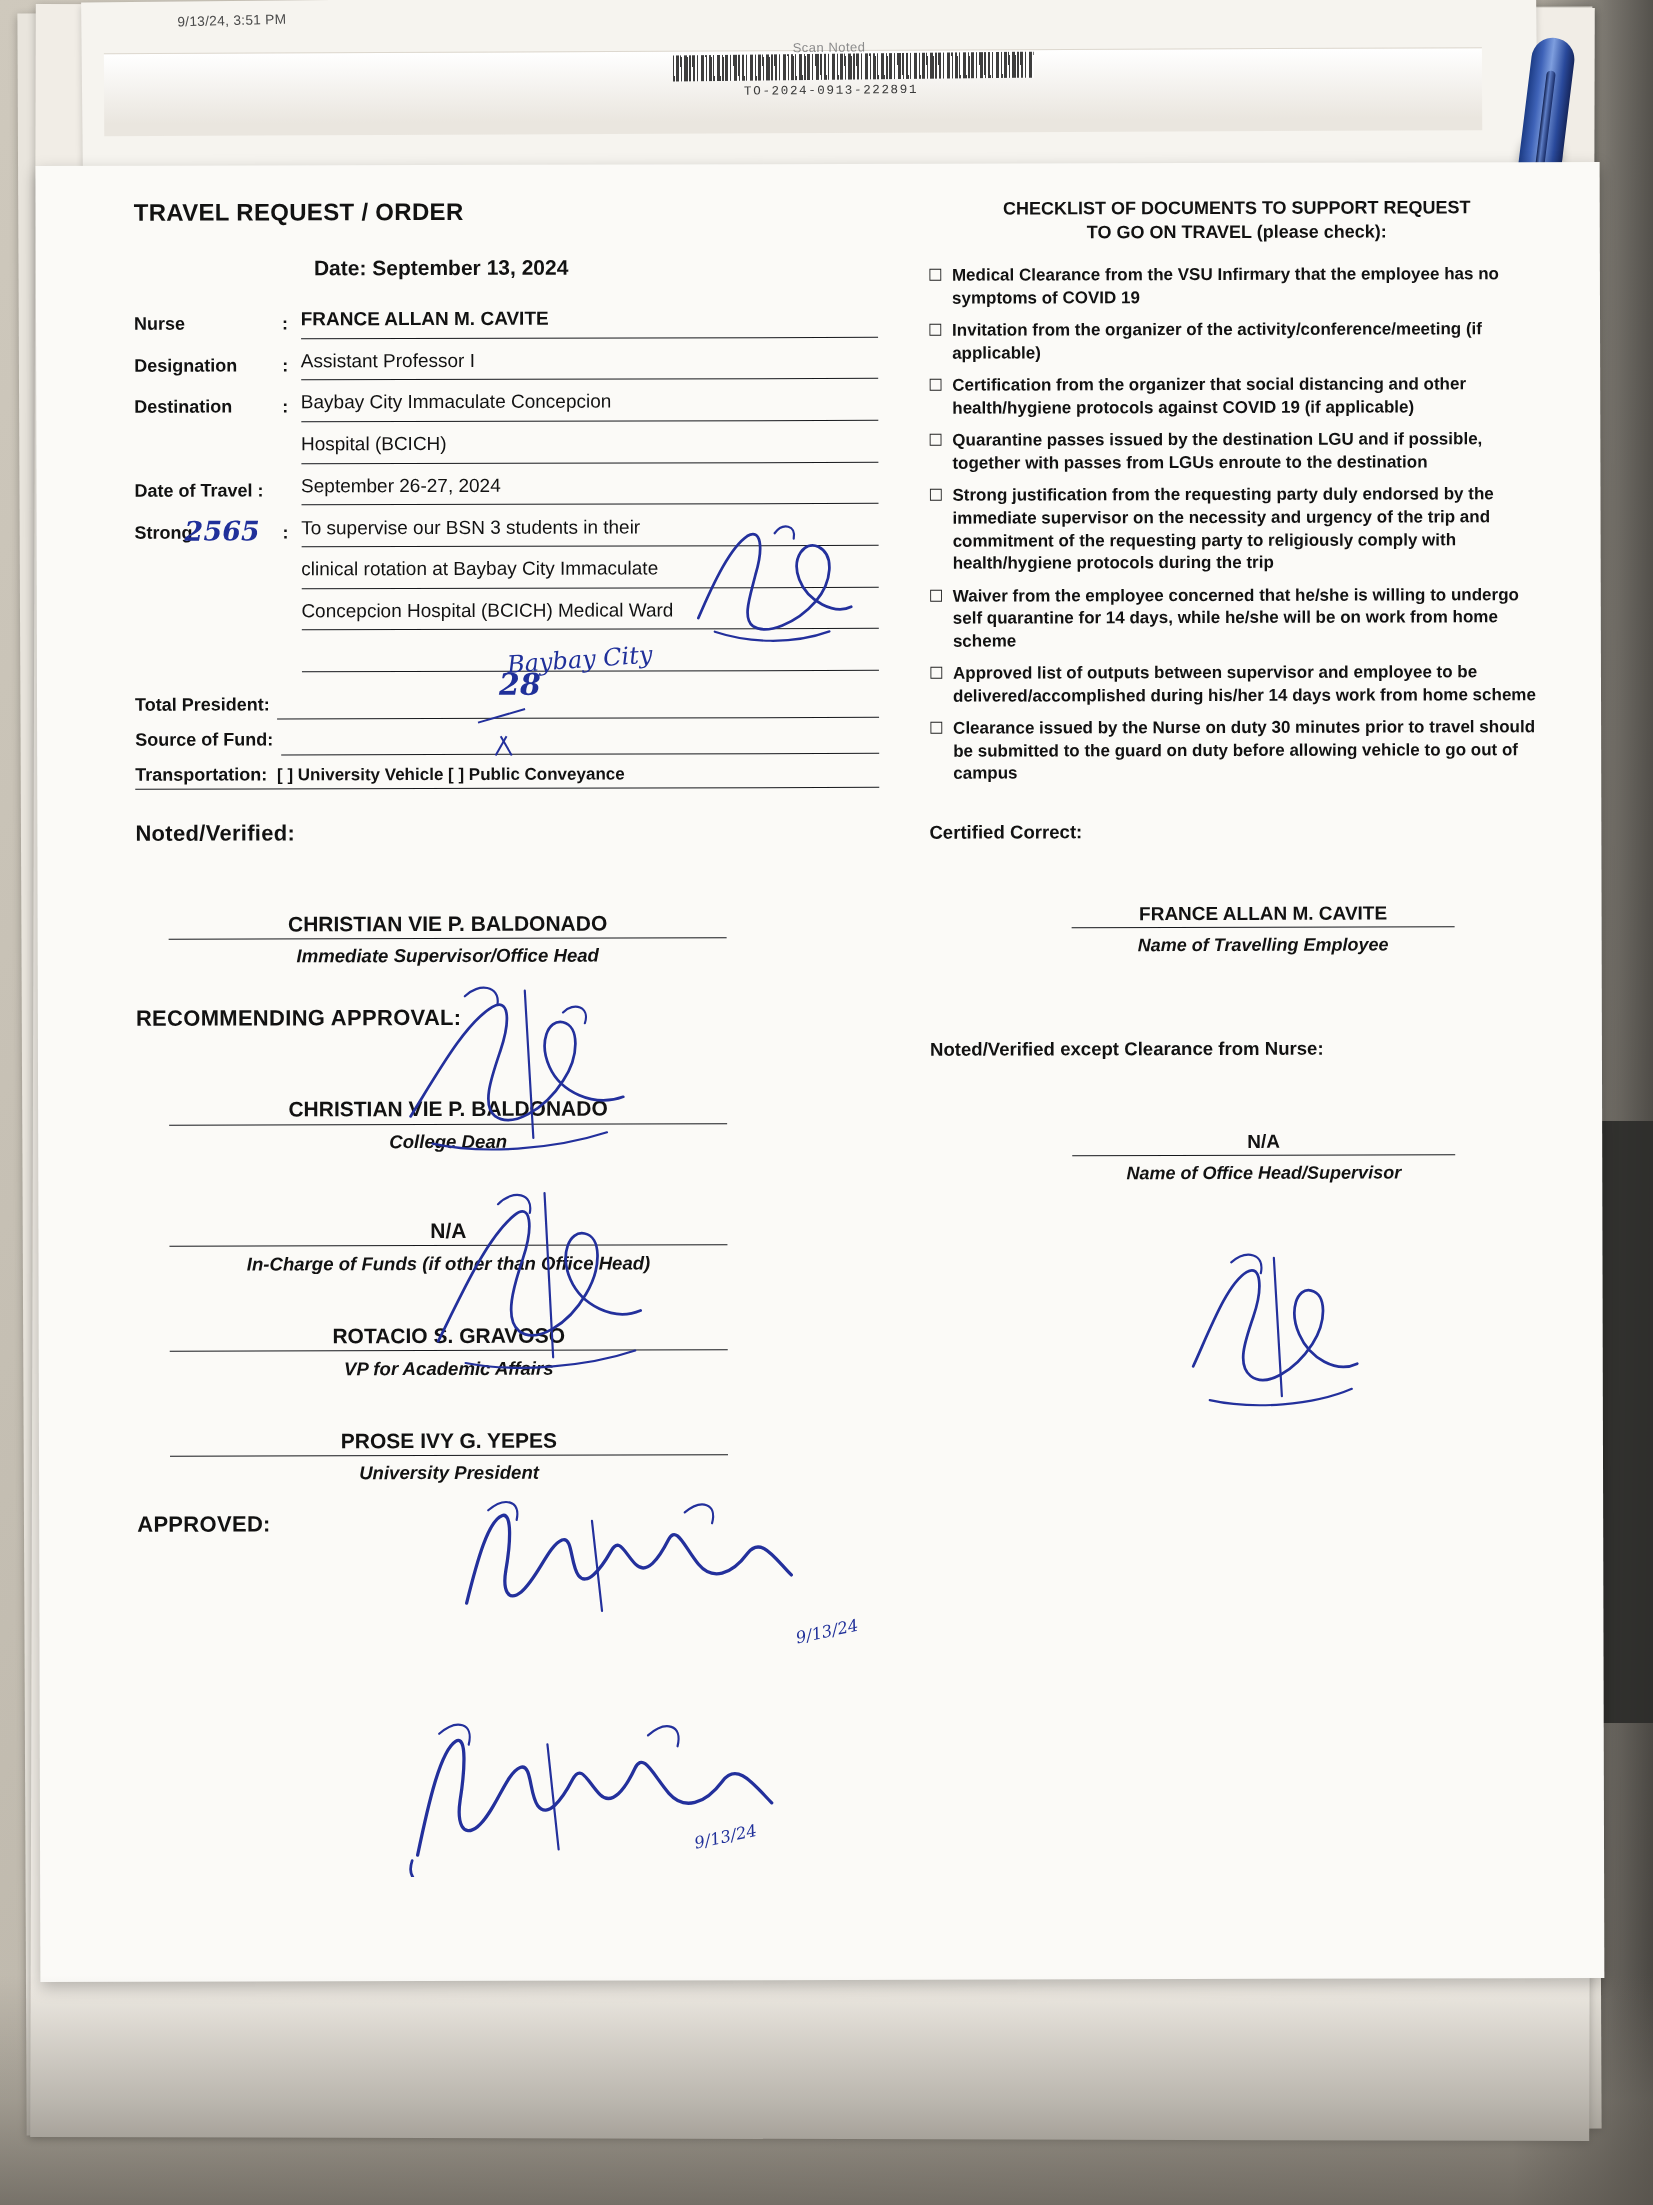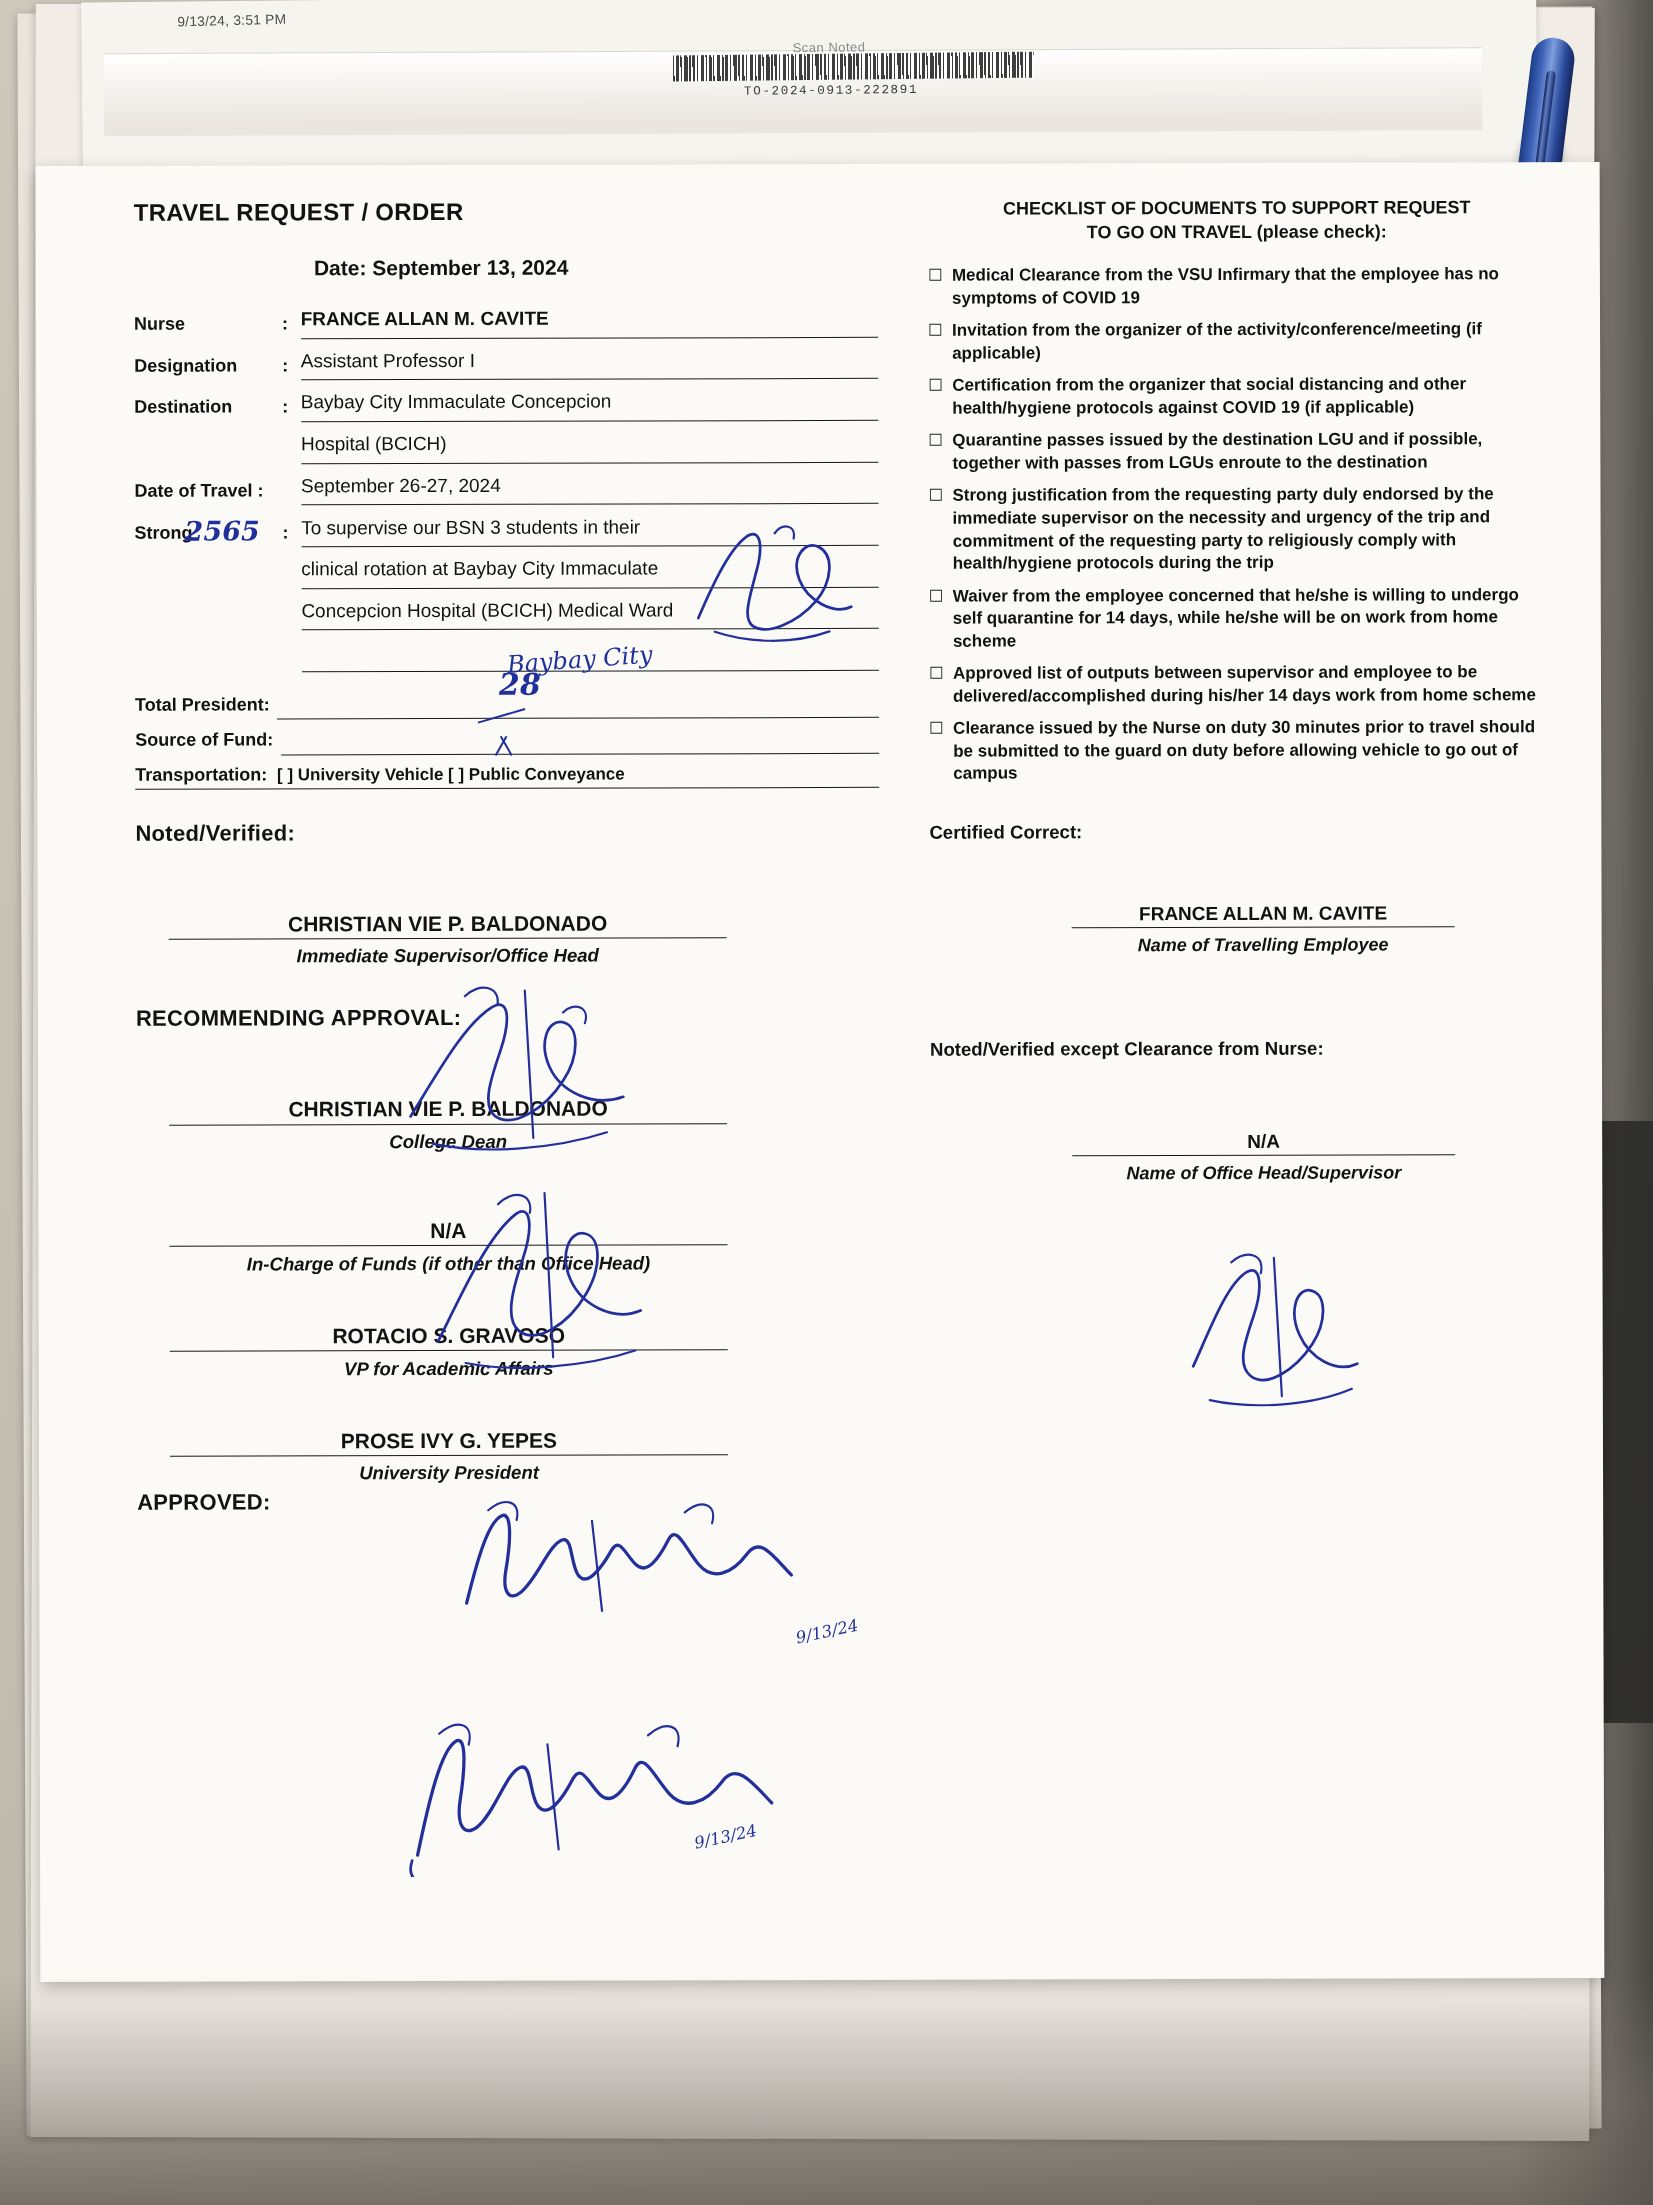--- a/index.html
+++ b/index.html
@@ -483,21 +483,21 @@
         </div>
 
         <div class="sig-block" style="margin-top:33px;">
           <div class="sig-name-wrap" style="margin-top:49px;">
             <span class="sig-name">ROTACIO S. GRAVOSO</span>
             <div class="sig-role">VP for Academic Affairs</div>
           </div>
         </div>
 
         <div class="sig-block" style="margin-top:33px; position:relative;">
-          <div class="sig-head" style="position:absolute; left:0; top:60px;">APPROVED:</div>
+          <div class="sig-head" style="position:absolute; left:0; top:82px;">APPROVED:</div>
           <div class="sig-name-wrap" style="margin-top:49px;">
             <span class="sig-name">PROSE IVY G. YEPES</span>
             <div class="sig-role">University President</div>
           </div>
         </div>
 
       </div>
 
       <div class="col-right">
         <div class="cl-title">

